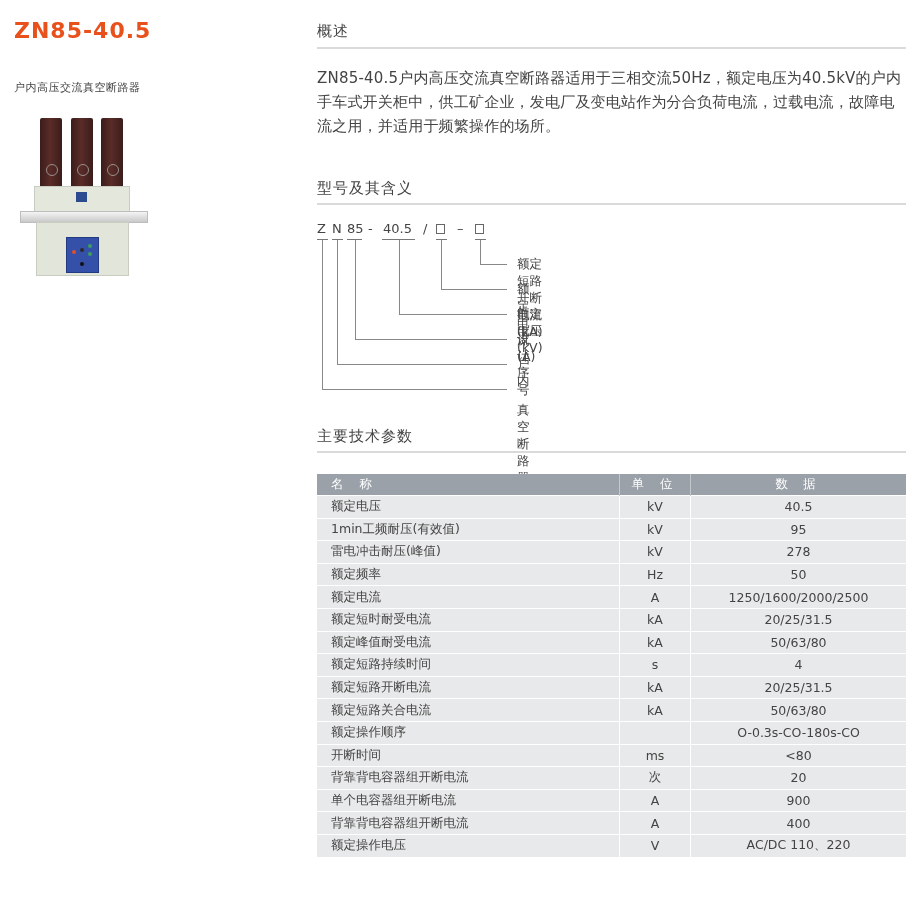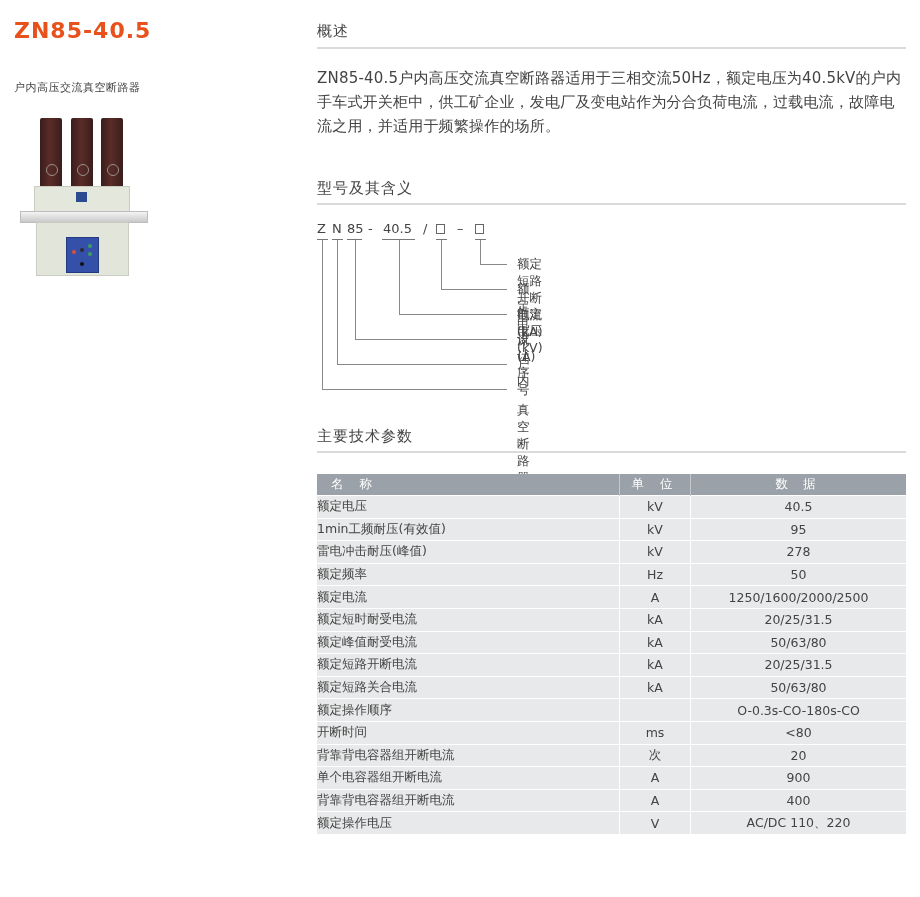--- a/index.html
+++ b/index.html
@@ -41,21 +41,21 @@
   .vline { position:absolute; width:1px; background:#888; }
   .hline { position:absolute; height:1px; background:#888; }
   .box { position:absolute; top:224px; width:9px; height:10px; border:1px solid #666; box-sizing:border-box; }
   .dlabel { position:absolute; left:517px; font-size:12.5px; color:#444; }
 
   
   .tbl { position:absolute; left:317px; top:474px; width:589px; border-collapse:collapse; font-size:12.5px; }
   .tbl th { background:#9aa1a8; color:#ffffff; font-weight:normal; height:21px; padding:0; letter-spacing:6px; border-left:1px solid #c3c8cc; }
   .tbl th:first-child { text-align:left; padding-left:14px; border-left:none; }
   .tbl td { background:#e8e9ea; height:21.6px; padding:0; color:#444; border-top:1px solid #ffffff; border-left:1px solid #ffffff; text-align:center; }
-  .tbl td:first-child { text-align:left; border-left:none; }
+  .tbl td:first-child { text-align:left; padding-left:14px; border-left:none; }
   .c1 { width:288px; } .c2 { width:70px; } .c3 { width:auto;font-family:Liberation Serif, serif; }
 </style>
 </head>
 <body>
 
 <div class="title">ZN85-40.5</div>
 <div class="subtitle">户内高压交流真空断路器</div>
 
 <div class="product">
   <div class="col" style="left:22px"></div>
@@ -170,20 +170,25 @@
         <td>额定短时耐受电流</td>
         <td>kA</td>
         <td>20/25/31.5</td>
       </tr>
       <tr>
         <td>额定峰值耐受电流</td>
         <td>kA</td>
         <td>50/63/80</td>
       </tr>
       <tr>
+        <td>额定短路持续时间</td>
+        <td>s</td>
+        <td>4</td>
+      </tr>
+      <tr>
         <td>额定短路开断电流</td>
         <td>kA</td>
         <td>20/25/31.5</td>
       </tr>
       <tr>
         <td>额定短路关合电流</td>
         <td>kA</td>
         <td>50/63/80</td>
       </tr>
       <tr>

